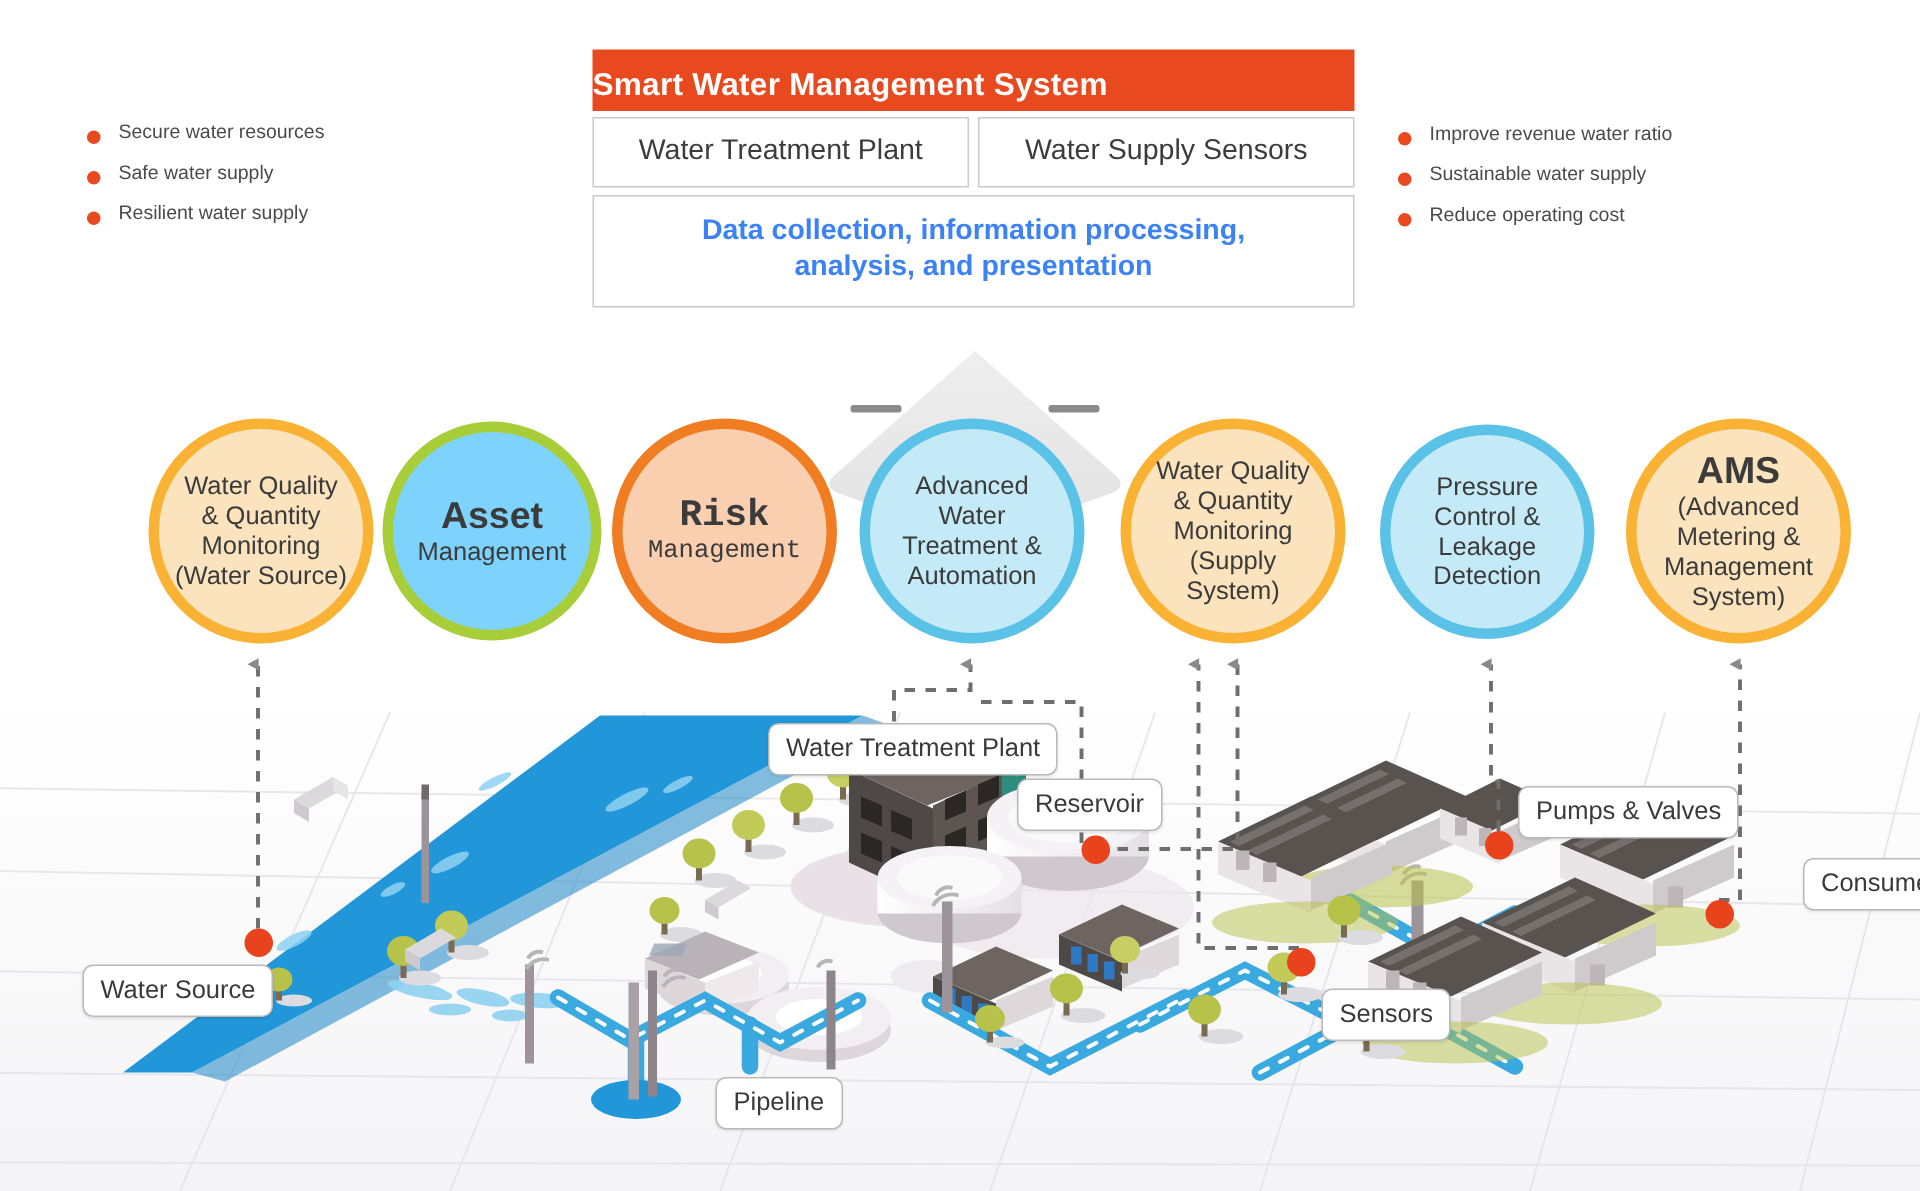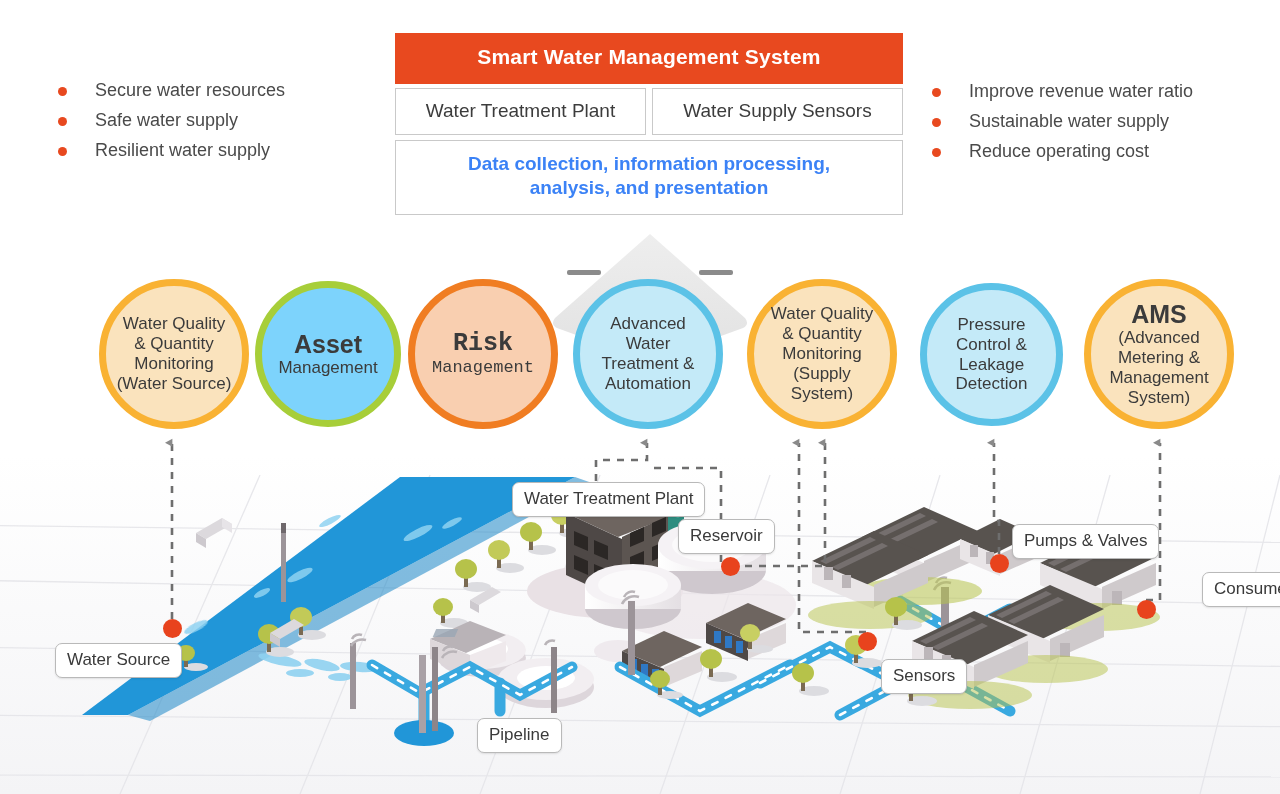--- a/index.html
+++ b/index.html
@@ -9,43 +9,43 @@
     font-family: "Liberation Sans", sans-serif;
     overflow: hidden;
   }
   #stage { position: relative; width: 1280px; height: 794px; background: #fff; }
 
   
   .hdr-wrap { position: absolute; left: 395px; top: 33px; width: 508px; }
   .hdr-title {
     background: #e8491f; color: #ffffff;
     font-size: 21px; font-weight: bold;
-    text-align: center; padding: 12px 0 15px;
+    padding: 12px 0 5px;
     letter-spacing: .2px;
   }
   .hdr-row { display: flex; gap: 6px; margin-top: 4px; }
   .hdr-cell {
     flex: 1; border: 1.5px solid #c9c9c9; background: #fff;
     text-align: center; color: #3c3c3c;
     font-size: 19px; padding: 11px 0 12px;
   }
   .hdr-bottom {
     margin-top: 5px; border: 1.5px solid #c9c9c9; background: #fff;
     text-align: center; color: #3b82f6; font-weight: bold;
     font-size: 19px; line-height: 1.28; padding: 11px 10px 13px;
   }
 
   
   .bullets { position: absolute; }
   .bullets.left { left: 58px; top: 81px; }
   .bullets.right { left: 932px; top: 82px; }
   .bullet-item {
     display: flex; align-items: flex-start;
-    font-size: 18px; color: #4a4a4a; line-height: 1.0;
-    margin-bottom: 12px; white-space: nowrap; gap: 16px;
+    font-size: 13px; color: #4a4a4a; line-height: 1.0;
+    margin-bottom: 12px; white-space: nowrap;
   }
   .dot {
     width: 9px; height: 9px; border-radius: 50%;
     background: #e8491f; margin-right: 12px;
     flex: 0 0 9px; margin-top: 6px;
   }
 
   
   .big-arrow { position: absolute; left: 545px; top: 232px; width: 210px; height: 150px; }
 

